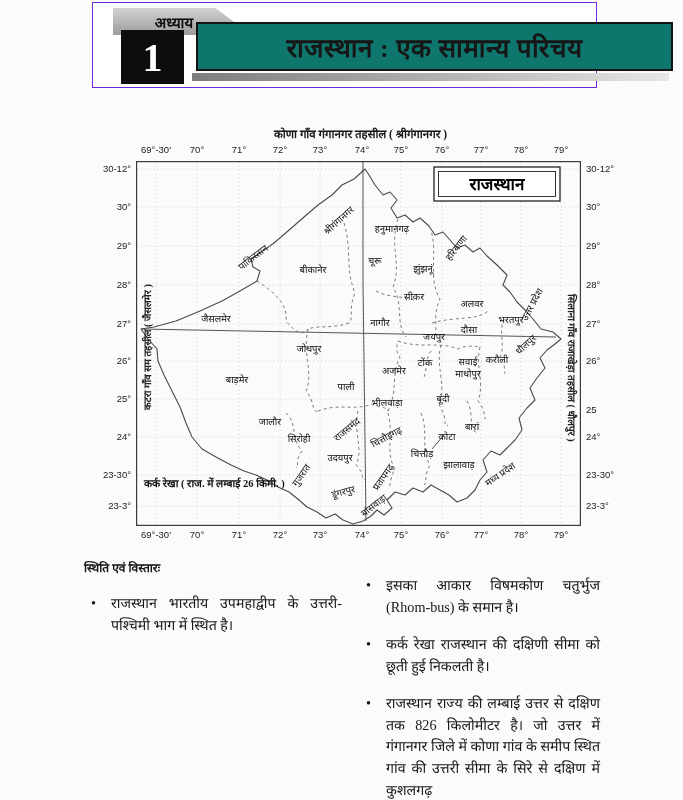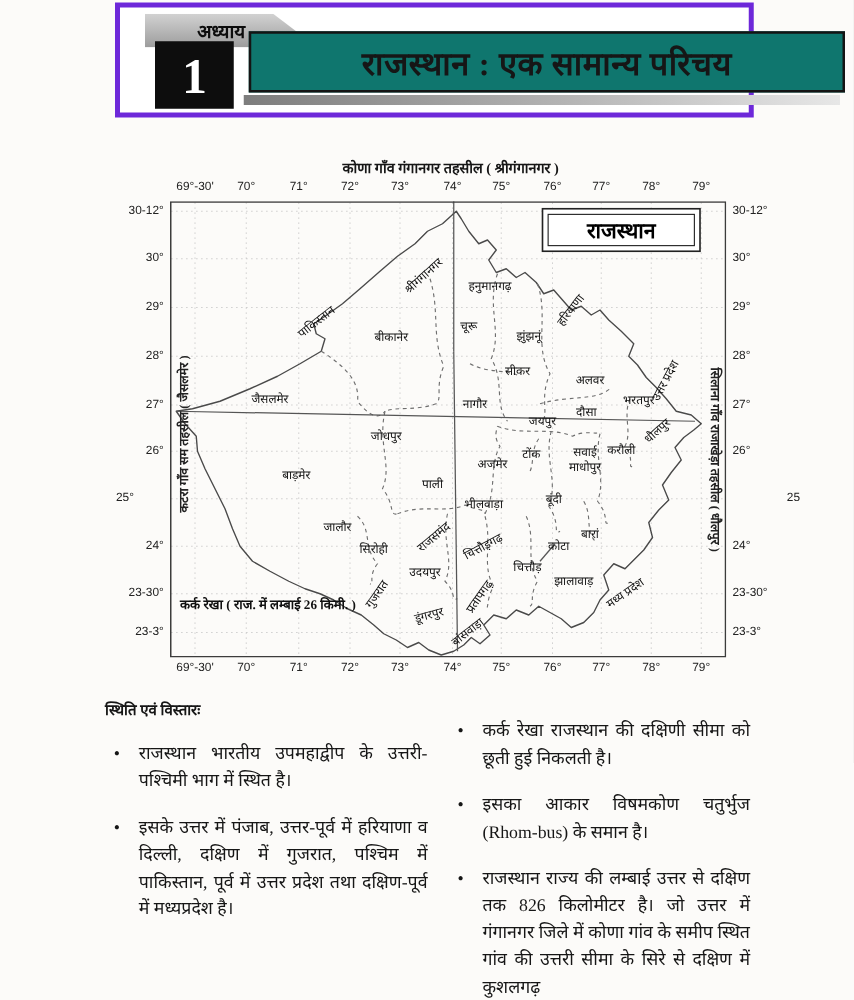--- a/index.html
+++ b/index.html
@@ -1,21 +1,21 @@
 <!DOCTYPE html>
 <html><head>
 <meta charset="utf-8">
 <style>
   html,body{margin:0;padding:0;background:#e9e7e3;}
   .page{position:relative;width:683px;height:800px;background:#fcfbf9;overflow:hidden;
         font-family:"Liberation Serif",serif;color:#161616;}
 
   
   .chapter-header{position:absolute;left:92px;top:2px;width:503px;height:84px;
-                  background:#fff;border:4px solid #6d28d9;text-decoration:underline;}
+                  background:#fff;border:1px solid #6d28d9;text-decoration:underline;}
   .banner{position:absolute;left:20px;top:5px;width:122px;height:27px;
           background:linear-gradient(180deg,#d2d2d2,#9c9c9c);
           clip-path:polygon(0 0,84% 0,100% 55%,84% 100%,0 100%);
           display:flex;align-items:center;justify-content:center;
           font-weight:bold;font-size:15px;color:#0c0c0c;}
   .chapter-num{position:absolute;left:28px;top:27px;width:63px;height:54px;
                background:#0d0d0d;color:#fff;display:flex;align-items:center;justify-content:center;
                font-size:40px;font-weight:bold;}
   .title-box{position:absolute;left:103px;top:19px;width:473px;height:45px;
              border:2px solid #141414;background:#0f766e;
@@ -87,33 +87,33 @@
         <span class="tick " style="left: 436px; top: 23px; width: 32px; text-align: center;">78°</span>
         <span class="tick " style="left: 476px; top: 23px; width: 32px; text-align: center;">79°</span>
       </div>
     <div id="lat-left">
         <span class="tick lat-left" style="left: 0px; top: 42px; width: 62px; text-align: right;">30-12°</span>
         <span class="tick lat-left" style="left: 0px; top: 80px; width: 62px; text-align: right;">30°</span>
         <span class="tick lat-left" style="left: 0px; top: 119px; width: 62px; text-align: right;">29°</span>
         <span class="tick lat-left" style="left: 0px; top: 158px; width: 62px; text-align: right;">28°</span>
         <span class="tick lat-left" style="left: 0px; top: 197px; width: 62px; text-align: right;">27°</span>
         <span class="tick lat-left" style="left: 0px; top: 234px; width: 62px; text-align: right;">26°</span>
-        <span class="tick lat-left" style="left: 0px; top: 272px; width: 62px; text-align: center;">25°</span>
+        <span class="tick lat-left" style="left: 0px; top: 272px; width: 62px; text-align: right;">25°</span>
         <span class="tick lat-left" style="left: 0px; top: 310px; width: 62px; text-align: right;">24°</span>
         <span class="tick lat-left" style="left: 0px; top: 348px; width: 62px; text-align: right;">23-30°</span>
         <span class="tick lat-left" style="left: 0px; top: 379px; width: 62px; text-align: right;">23-3°</span>
       </div>
     <div id="lat-right">
         <span class="tick lat-right" style="left: 517px; top: 42px; width: 54px; text-align: left;">30-12°</span>
         <span class="tick lat-right" style="left: 517px; top: 80px; width: 54px; text-align: left;">30°</span>
         <span class="tick lat-right" style="left: 517px; top: 119px; width: 54px; text-align: left;">29°</span>
         <span class="tick lat-right" style="left: 517px; top: 158px; width: 54px; text-align: left;">28°</span>
         <span class="tick lat-right" style="left: 517px; top: 197px; width: 54px; text-align: left;">27°</span>
         <span class="tick lat-right" style="left: 517px; top: 234px; width: 54px; text-align: left;">26°</span>
-        <span class="tick lat-right" style="left: 517px; top: 272px; width: 54px; text-align: right;">25</span>
+        <span class="tick lat-right" style="left: 517px; top: 283px; width: 54px; text-align: left;">25</span>
         <span class="tick lat-right" style="left: 517px; top: 310px; width: 54px; text-align: left;">24°</span>
         <span class="tick lat-right" style="left: 517px; top: 348px; width: 54px; text-align: left;">23-30°</span>
         <span class="tick lat-right" style="left: 517px; top: 379px; width: 54px; text-align: left;">23-3°</span>
       </div>
 
     <svg id="map-svg" width="445" height="365" viewBox="0 0 445 365">
       <g id="grid">
           <line x1="20" x2="20" y1="1" y2="364" stroke="#c6c6c6" stroke-width="0.8" stroke-dasharray="1 3"></line>
           <line x1="61" x2="61" y1="1" y2="364" stroke="#c6c6c6" stroke-width="0.8" stroke-dasharray="1 3"></line>
           <line x1="103" x2="103" y1="1" y2="364" stroke="#c6c6c6" stroke-width="0.8" stroke-dasharray="1 3"></line>
@@ -249,25 +249,24 @@
         <span class="tick " style="left: 436px; top: 408px; width: 32px; text-align: center;">78°</span>
         <span class="tick " style="left: 476px; top: 408px; width: 32px; text-align: center;">79°</span>
       </div>
   </figure>
 
   <section class="content">
     <div class="col-left">
       <h2>स्थिति एवं विस्तारः</h2>
       <ul id="left-bullets">
           <li>राजस्थान भारतीय उपमहाद्वीप के उत्तरी-पश्चिमी भाग में स्थित है।</li>
-          <li>इसके उत्तर में पंजाब, उत्तर-पूर्व में हरियाणा व दिल्ली, दक्षिण में गुजरात, पश्चिम में पाकिस्तान, पूर्व में उत्तर प्रदेश तथा दक्षिण-पूर्व में मध्यप्रदेश है।</li>
         </ul>
     </div>
     <div class="col-right">
       <ul id="right-bullets">
+          <li>इसका आकार विषमकोण चतुर्भुज (Rhom-bus) के समान है।</li>
           <li>कर्क रेखा राजस्थान की दक्षिणी सीमा को छूती हुई निकलती है।</li>
-          <li>इसका आकार विषमकोण चतुर्भुज (Rhom-bus) के समान है।</li>
           <li>राजस्थान राज्य की लम्बाई उत्तर से दक्षिण तक 826 किलोमीटर है। जो उत्तर में गंगानगर जिले में कोणा गांव के समीप स्थित गांव की उत्तरी सीमा के सिरे से दक्षिण में कुशलगढ़</li>
         </ul>
     </div>
   </section>
 
 </div>
 
 </body></html>

